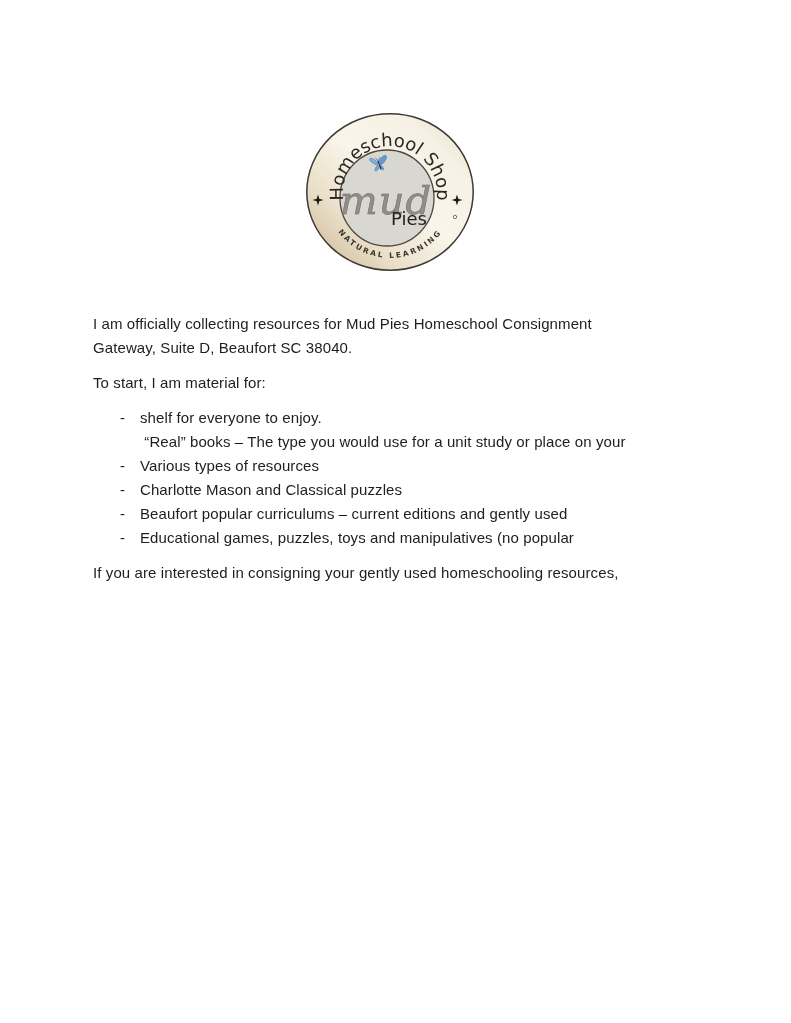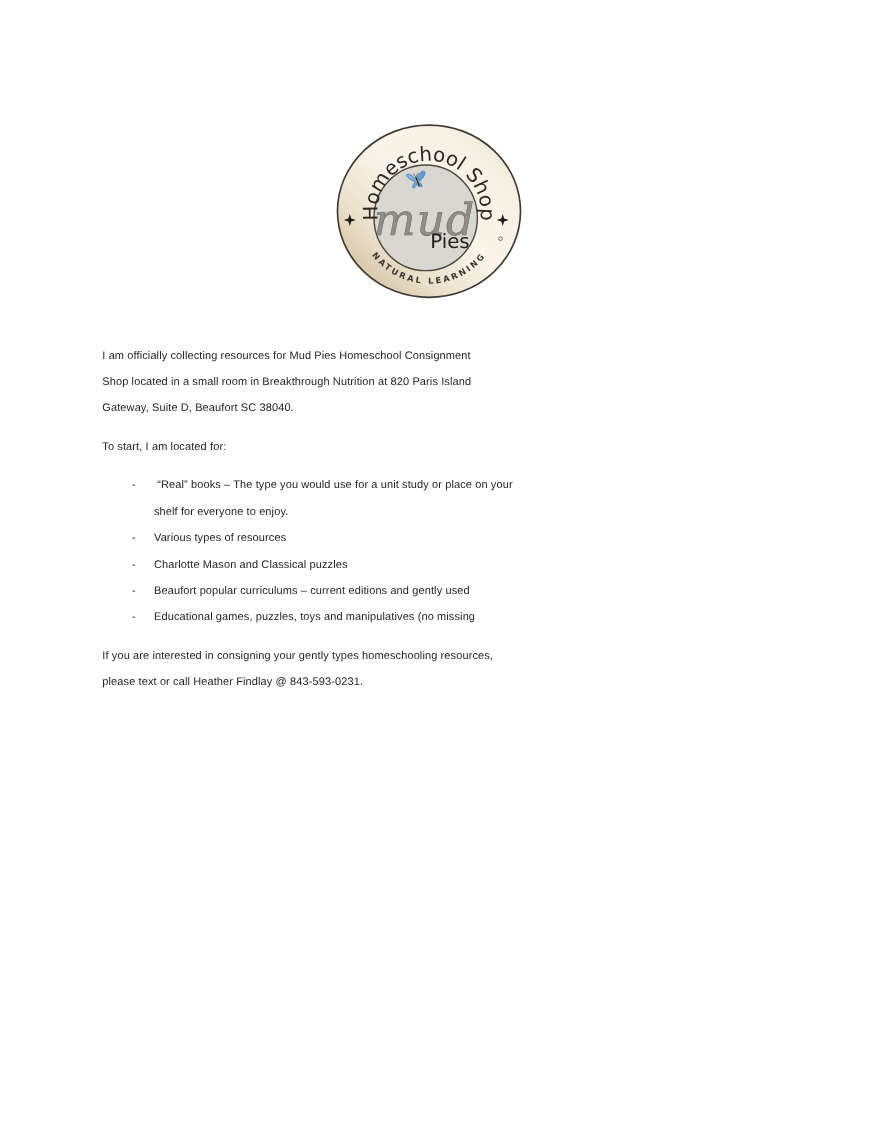--- a/index.html
+++ b/index.html
@@ -9,21 +9,21 @@
     font-family: "Liberation Sans", sans-serif;
     color: #1f1e1c;
   }
   .page { position: relative; width: 791px; height: 1023px; overflow: hidden; background: #ffffff; }
 
   .logo-wrap { position: absolute; top: 112px; left: 305px; width: 170px; height: 160px; }
   .logo-wrap svg { display: block; width: 170px; height: 160px; }
 
   .content {
     position: absolute; top: 312px; left: 93px; width: 660px;
-    font-size: 10px; line-height: 24px;
+    font-size: 15px; line-height: 24px;
     letter-spacing: 0.1px;
   }
   .para { margin: 0 0 11px 0; }
   .line { display: block; white-space: pre-wrap; }
 
   .wanted-list { margin: 0 0 11px 0; padding: 0; list-style: none; }
   .wanted-list li { display: flex; }
   .bullet { flex: none; width: 20px; margin-left: 27px; }
   .li-text { flex: 1 1 auto; min-width: 0; }
 </style>
@@ -77,34 +77,33 @@
         <path d="M0.5,3 L2.5,12" stroke="#2a2520" stroke-width="1.1" fill="none"></path>
         <path d="M0.5,3 L-1.5,-0.5 M0.5,3 L3.5,-0.5" stroke="#2a2520" stroke-width="0.5" fill="none"></path>
       </g>
     </svg>
   </div>
 
   <div class="content">
 
     <p class="para">
       <span class="line">I am officially collecting resources for Mud Pies Homeschool Consignment</span>
-      <span class="line">Shop located in a small room in Breakthrough Nutrition at 820 Paris Island</span>
       <span class="line">Gateway, Suite D, Beaufort SC 38040.</span>
     </p>
 
     <p class="para">
-      <span class="line">To start, I am located for:</span>
+      <span class="line">To start, I am material for:</span>
     </p>
 
     <ul class="wanted-list">
       <li>
         <span class="bullet">-</span>
         <span class="li-text">
+          <span class="line">shelf for everyone to enjoy.</span>
           <span class="line"> “Real” books – The type you would use for a unit study or place on your</span>
-          <span class="line">shelf for everyone to enjoy.</span>
         </span>
       </li>
       <li>
         <span class="bullet">-</span>
         <span class="li-text">
           <span class="line">Various types of resources</span>
         </span>
       </li>
       <li>
         <span class="bullet">-</span>
@@ -114,24 +113,23 @@
       </li>
       <li>
         <span class="bullet">-</span>
         <span class="li-text">
           <span class="line">Beaufort popular curriculums – current editions and gently used</span>
         </span>
       </li>
       <li>
         <span class="bullet">-</span>
         <span class="li-text">
-          <span class="line">Educational games, puzzles, toys and manipulatives (no missing</span>
+          <span class="line">Educational games, puzzles, toys and manipulatives (no popular</span>
         </span>
       </li>
     </ul>
 
     <p class="para">
-      <span class="line">If you are interested in consigning your gently types homeschooling resources,</span>
-      <span class="line">please text or call Heather Findlay @ 843-593-0231.</span>
+      <span class="line">If you are interested in consigning your gently used homeschooling resources,</span>
     </p>
 
   </div>
 </div>
 
 </body></html>

